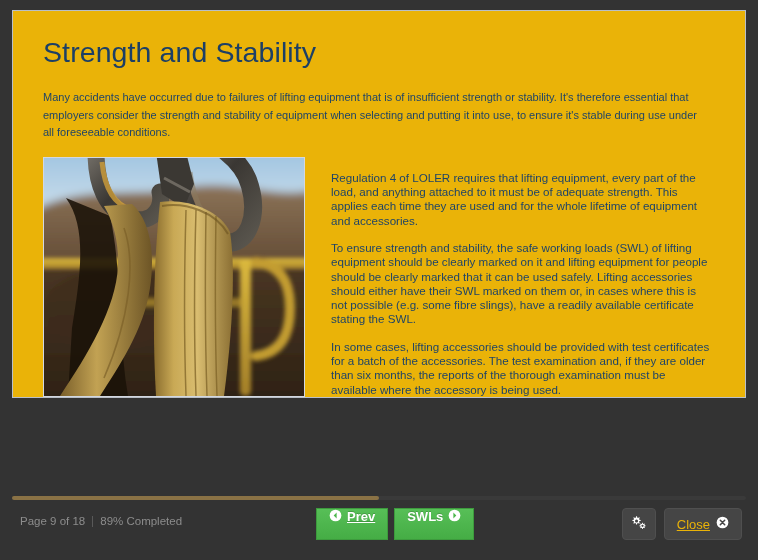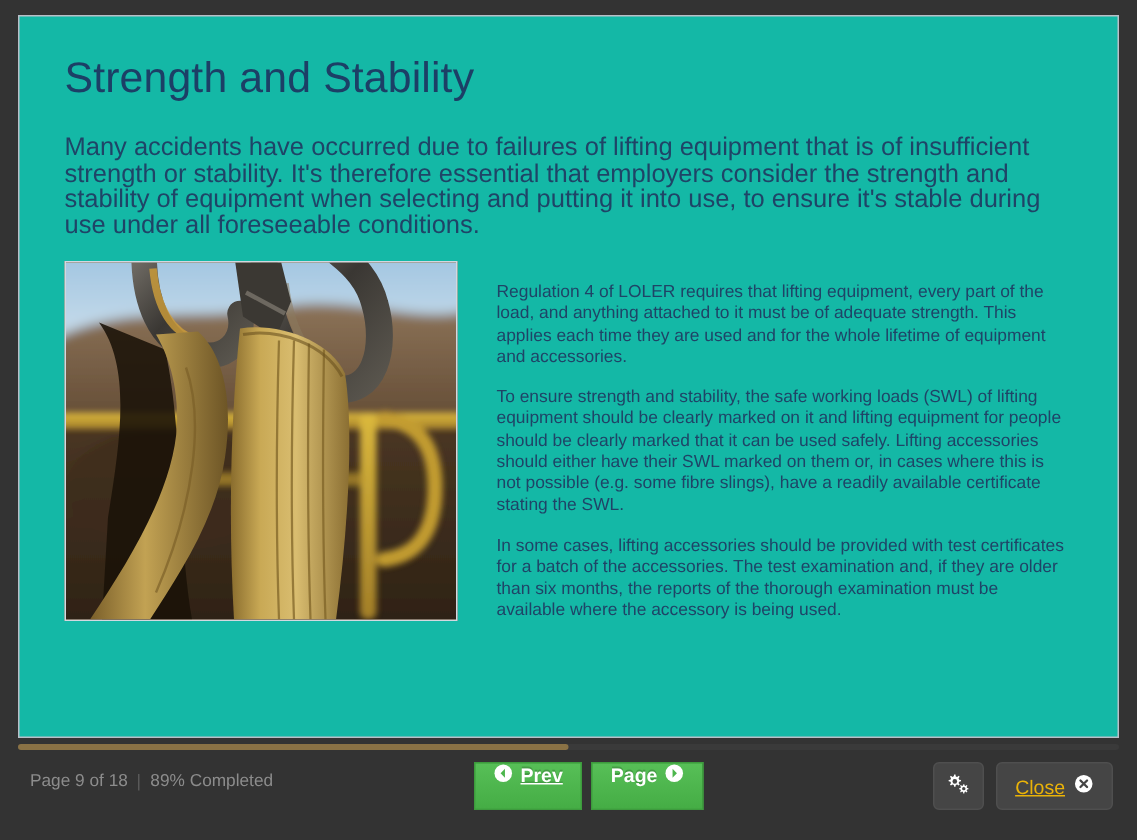--- a/index.html
+++ b/index.html
@@ -22,41 +22,41 @@
     height: 560px;
     background: #333333;
   }
 
   
   .slide-panel {
     position: absolute;
     left: 12px;
     top: 10px;
     width: 734px;
-    height: 482px;
-    background: #14b8a6;
+    height: 388px;
+    background: #eab308;
     border: 1px solid #b9bfc8;
     overflow: hidden;
   }
 
   .slide-inner {
     padding: 26px 32px 0 30px;
   }
 
   .slide-title {
     font-size: 28.5px;
     font-weight: 400;
     color: #1c3f66;
     letter-spacing: 0.1px;
     line-height: 1.1;
     margin-bottom: 21px;
   }
 
   .slide-intro {
-    font-size: 17px;
+    font-size: 11px;
     line-height: 17.2px;
     color: #1f4467;
     max-width: 656px;
     margin-bottom: 16px;
   }
 
   
   .content-row {
     display: flex;
     align-items: flex-end;
@@ -332,21 +332,21 @@
         <span class="circ-icon">
           <svg width="13" height="13" viewBox="0 0 16 16" aria-hidden="true">
             <circle cx="8" cy="8" r="7.2" fill="#ffffff"></circle>
             <path d="M9.4 4.4 L5.8 8 L9.4 11.6 Z" fill="#4cb64c"></path>
           </svg>
         </span>
         <span class="lbl">Prev</span>
       </button>
 
       <button class="nav-btn next">
-        <span class="lbl">Page</span>
+        <span class="lbl">SWLs</span>
         <span class="circ-icon">
           <svg width="13" height="13" viewBox="0 0 16 16" aria-hidden="true">
             <circle cx="8" cy="8" r="7.2" fill="#ffffff"></circle>
             <path d="M6.6 4.4 L10.2 8 L6.6 11.6 Z" fill="#4cb64c"></path>
           </svg>
         </span>
       </button>
 
     </div>
 

